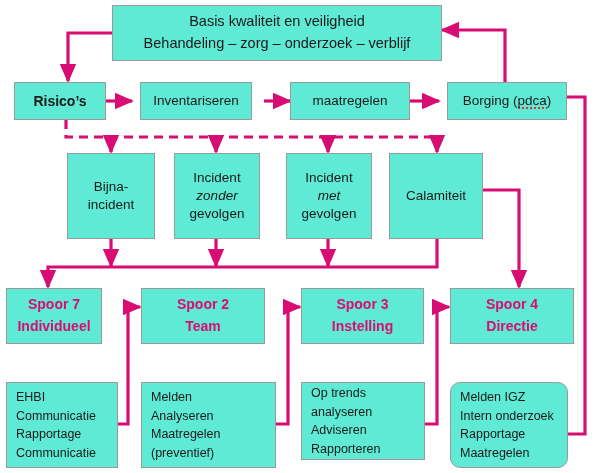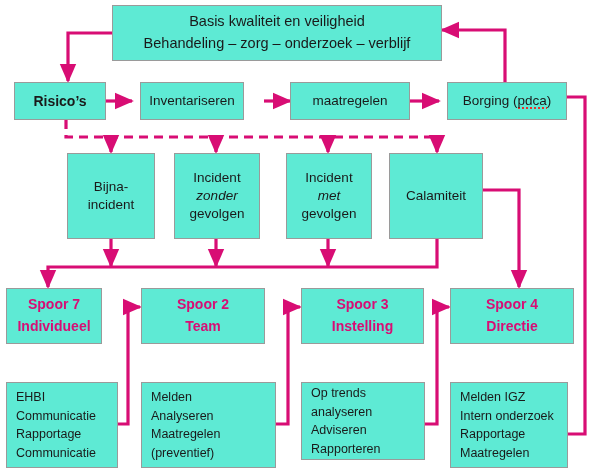--- a/index.html
+++ b/index.html
@@ -93,21 +93,21 @@
     <div class="inner">
       <div>Basis kwaliteit en veiligheid</div>
       <div>Behandeling – zorg – onderzoek – verblijf</div>
     </div>
   </div>
 
   <div class="box b-strong" style="left:14px;top:82px;width:92px;height:38px;">
     <div class="inner">Risico’s</div>
   </div>
 
-  <div class="box" style="left:140px;top:82px;width:104px;height:38px;">
+  <div class="box" style="left:140px;top:82px;width:112px;height:38px;">
     <div class="inner">Inventariseren</div>
   </div>
 
   <div class="box" style="left:290px;top:82px;width:120px;height:38px;">
     <div class="inner">maatregelen</div>
   </div>
 
   <div class="box" style="left:447px;top:82px;width:120px;height:38px;">
     <div class="inner"><span>Borging (</span><span class="squiggle">pdca</span><span>)</span></div>
   </div>
@@ -187,21 +187,21 @@
 
   <div class="box left b-list" style="left:301px;top:382px;width:124px;height:78px;">
     <div class="inner">
       <div>Op trends</div>
       <div>analyseren</div>
       <div>Adviseren</div>
       <div>Rapporteren</div>
     </div>
   </div>
 
-  <div class="box left b-list" style="left:450px;top:382px;width:118px;height:86px;">
+  <div class="box left b-list" style="left:450px;top:382px;width:118px;height:86px;border-radius:10px;">
     <div class="inner">
       <div>Melden IGZ</div>
       <div>Intern onderzoek</div>
       <div>Rapportage</div>
       <div>Maatregelen</div>
     </div>
   </div>
 
 </div>
 

